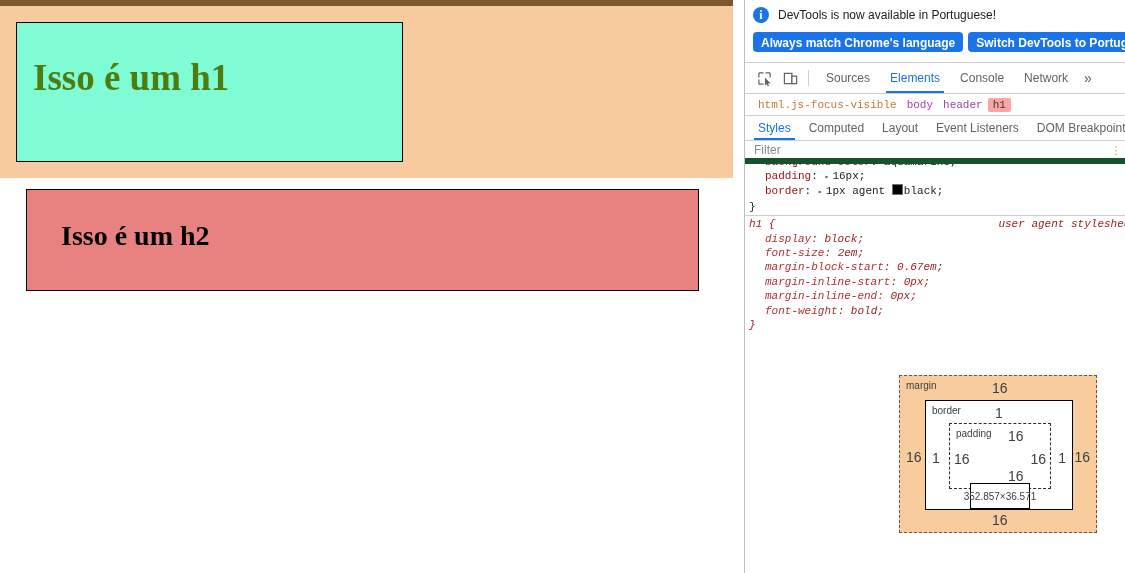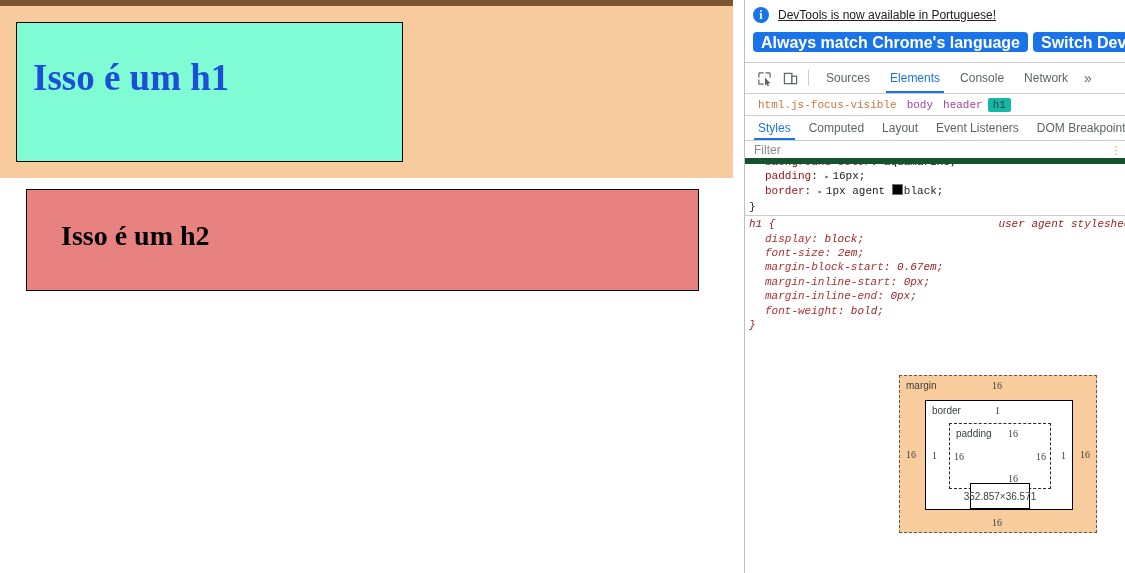--- a/index.html
+++ b/index.html
@@ -39,21 +39,21 @@
     height: 106px;
     position: relative;
   }
   #h1-text {
     position: absolute;
     left: 16px;
     top: 36px;
     font-family: "Liberation Serif", serif;
     font-size: 37px;
     font-weight: bold;
-    color: #1d4ed8;
+    color: #4d7c0f;
     line-height: 1;
     white-space: nowrap;
   }
   #h2-box {
     position: absolute;
     left: 26px; top: 189px;
     width: 673px; height: 102px;
     background: #e88280;
     border: 1px solid #000000;
     box-sizing: border-box;
@@ -109,35 +109,34 @@
     font-family: "Liberation Serif", serif;
     display: flex; align-items: center; justify-content: center;
     flex: 0 0 auto;
     line-height: 1;
   }
   #infobar-message {
     margin-left: 9px;
     font-size: 12px;
     color: #202124;
     white-space: nowrap;
-    text-decoration: underline;
   }
   #infobar-row2 {
     display: flex; align-items: center;
     padding-left: 8px;
     gap: 5px;
     margin-top: 2px;
   }
   .infobar-btn {
     background: #1a73e8;
     color: #ffffff;
     border: none;
     border-radius: 4px;
     font-family: "Liberation Sans", sans-serif;
-    font-size: 16px;
+    font-size: 12px;
     font-weight: bold;
     padding: 4px 8px;
     white-space: nowrap;
     cursor: pointer;
     height: 20px;
     line-height: 14px;
   }
 
   
   #dt-toolbar {
@@ -204,21 +203,21 @@
     font-size: 11px;
   }
   .crumb {
     padding: 1px 5px;
     cursor: pointer;
     white-space: nowrap;
     border-radius: 2px;
   }
   .crumb.tag-html { color: #c5773c; }
   .crumb.tag-el   { color: #a543a5; }
-  .crumb.selected { color: #3b3b3b; background: #14b8a6; }
+  .crumb.selected { color: #3b3b3b; background: #fca5a5; }
 
   
   #styles-tabs {
     height: 25px;
     display: flex; align-items: center;
     border-bottom: 1px solid #cdcdcd;
     background: #ffffff;
     box-sizing: border-box;
     padding-left: 4px;
     overflow: hidden;
@@ -369,22 +368,22 @@
   }
   .bm-label {
     position: absolute;
     font-family: "Liberation Sans", sans-serif;
     font-size: 10px;
     color: #3c4043;
     white-space: nowrap;
   }
   .bm-val {
     position: absolute;
-    font-family: Liberation Serif, serif;
-    font-size: 10px;
+    font-family: Liberation Sans, sans-serif;
+    font-size: 14px;
     color: #3c4043;
     white-space: nowrap;
     cursor: text;
     text-align: center;
   }
   #bm-content-size {
     font-family: "Liberation Sans", sans-serif;
     font-size: 10px;
     color: #3c4043;
     white-space: nowrap;

